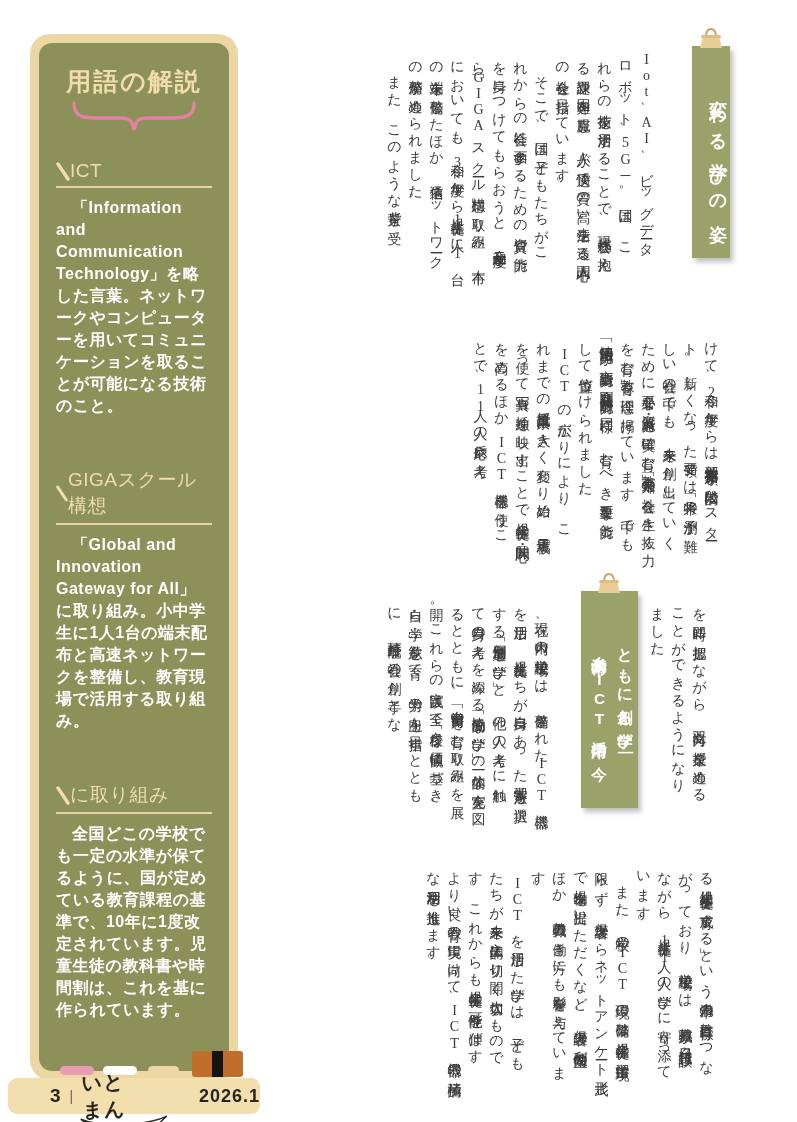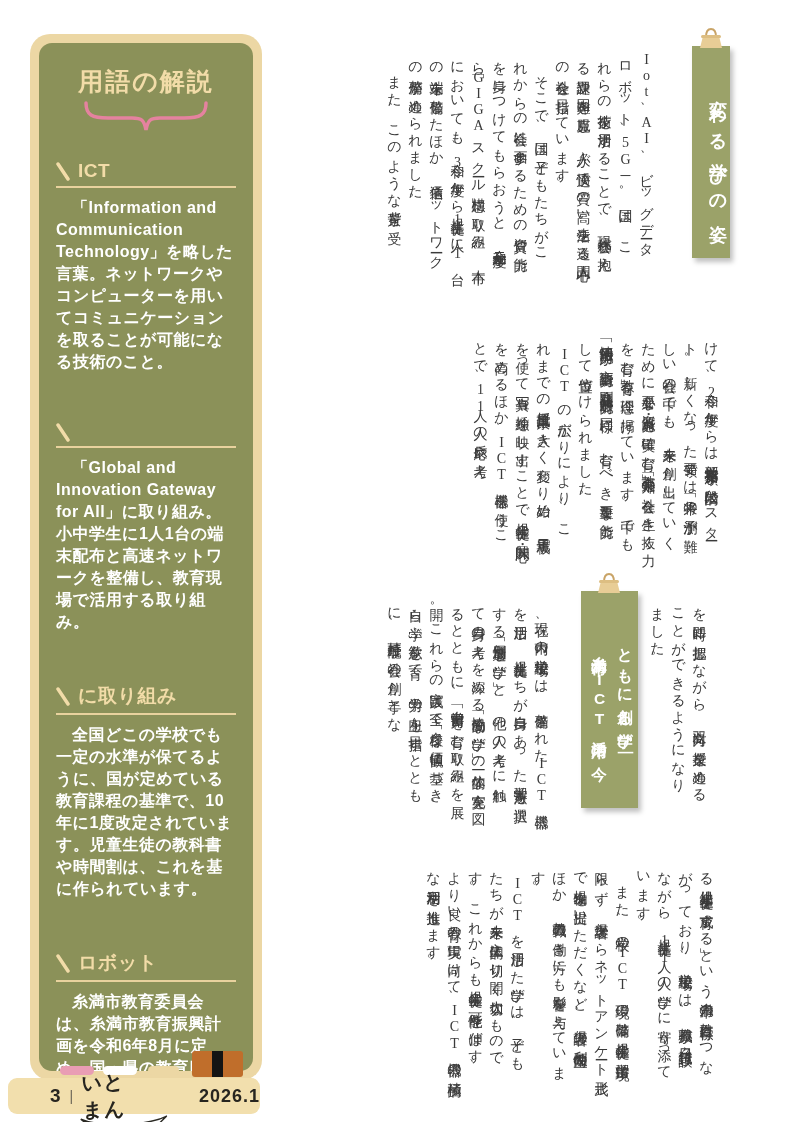--- a/index.html
+++ b/index.html
@@ -3,38 +3,38 @@
 <meta charset="utf-8">
 <style>
   html,body{margin:0;padding:0;background:#ffffff;}
   .page{
     position:relative;width:797px;height:1122px;background:#ffffff;
     overflow:hidden;font-family:"Liberation Sans","DejaVu Sans",sans-serif;
   }
 
   
   .board-frame{
-    position:absolute;left:30px;top:34px;width:232px;height:1046px;
+    position:absolute;left:30px;top:34px;width:208px;height:1046px;
     background:#ECD7A4;border-radius:20px;padding:9px;box-sizing:border-box;z-index:1;
   }
   .board{
     width:100%;height:100%;background:#8B9159;border-radius:13px;
     padding:12px 17px;box-sizing:border-box;overflow:hidden;
   }
   .glossary-title{
     margin-top:10px;text-align:center;color:#F2DCA8;font-size:25px;
     font-weight:bold;letter-spacing:2px;
   }
   .brace{display:block;margin:2px auto 0;}
   .term-section{margin-top:50px;}
   .term-section.first{margin-top:26px;}
   .term-head{
-    display:flex;align-items:center;gap:8px;
+    display:flex;align-items:center;
     border-bottom:2px solid #E9D29E;padding-bottom:4px;
-    color:#F2DCA8;font-size:19px;font-weight:bold;letter-spacing:0.5px;margin-top:9px;
+    color:#F2DCA8;font-size:19px;font-weight:normal;letter-spacing:0.5px;margin-top:9px;
   }
   .term-def{
     margin:9px 0 0 0;color:#ffffff;font-size:16px;font-weight:bold;
     line-height:22px;letter-spacing:0.5px;text-indent:1em;text-align:left;
   }
 
   
   .chalk{position:absolute;height:9px;border-radius:5px;z-index:2;}
   .chalk.pink{left:60px;top:1066px;width:34px;background:#E99DB4;}
   .chalk.white{left:103px;top:1066px;width:34px;background:#FFFFFF;}
@@ -103,20 +103,21 @@
           <span>ICT</span>
         </div>
         <p class="term-def">「Information and Communication Technology」を略した言葉。ネットワークやコンピューターを用いてコミュニケーションを取ることが可能になる技術のこと。</p>
       </div>
 
       <div class="term-section">
         <div class="term-head">
           <svg width="14" height="19" viewBox="0 0 14 19">
               <line x1="2" y1="2" x2="12" y2="17" stroke="#F2DCA8" stroke-width="3.5" stroke-linecap="round"></line>
             </svg>
+          <span>GIGAスクール構想</span>
         </div>
         <p class="term-def">「Global and Innovation Gateway for All」に取り組み。小中学生に1人1台の端末配布と高速ネットワークを整備し、教育現場で活用する取り組み。</p>
       </div>
 
       <div class="term-section">
         <div class="term-head">
           <svg width="14" height="19" viewBox="0 0 14 19">
               <line x1="2" y1="2" x2="12" y2="17" stroke="#F2DCA8" stroke-width="3.5" stroke-linecap="round"></line>
             </svg>
           <span>に取り組み</span>

